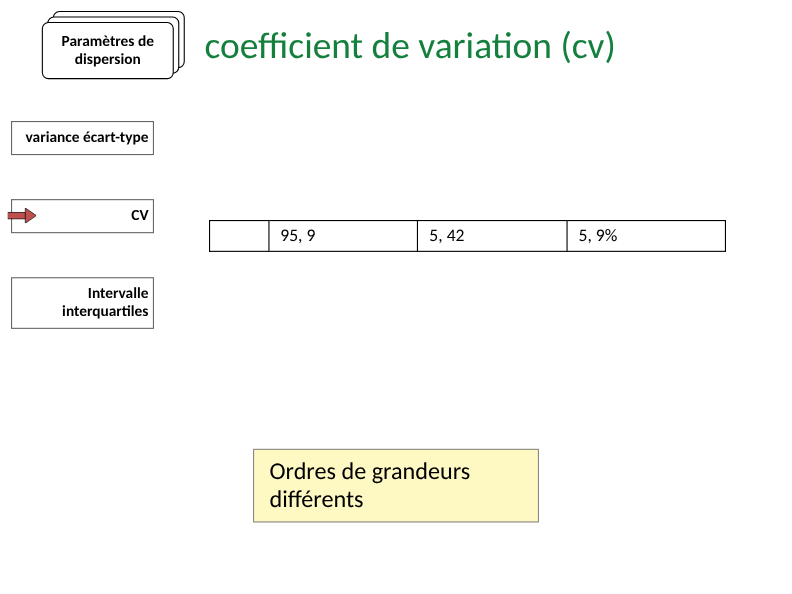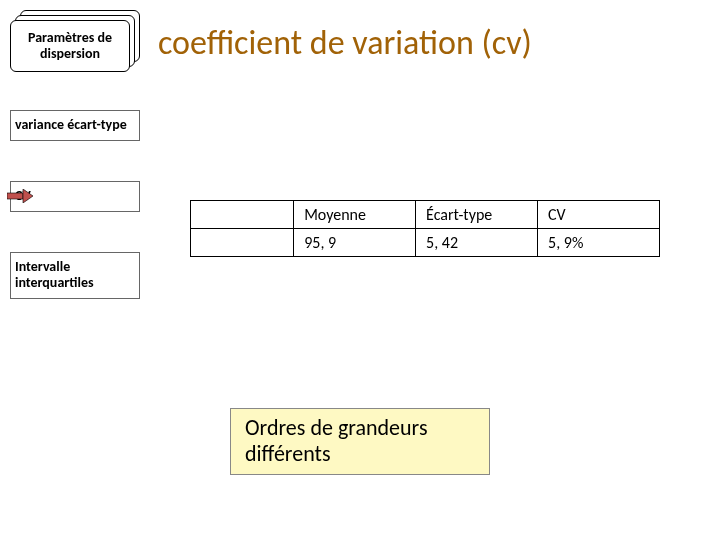--- a/index.html
+++ b/index.html
@@ -10,20 +10,21 @@
     background: #fff;
     font-family: Calibri, Arial, sans-serif;
     position: relative;
     overflow: hidden;
   }
   .header {
     display: flex;
     align-items: center;
     gap: 18px;
     padding: 10px 0 0 10px;
+    margin-left: 28px;
   }
   .stack {
     position: relative;
     width: 130px;
     height: 64px;
   }
   .card {
     position: absolute;
     width: 120px;
     height: 52px;
@@ -39,33 +40,33 @@
     align-items: center;
     justify-content: center;
     text-align: center;
     font-weight: 700;
     font-size: 14px;
     line-height: 1.15;
     padding: 2px 4px;
   }
   .title {
     font-size: 34px;
-    color: #a16207;
+    color: #15803d;
     font-weight: 400;
   }
   .sidebar {
     position: absolute;
     left: 10px;
     top: 110px;
     width: 130px;
   }
   .side-box {
     border: 1.5px solid #666;
     background: #fff;
-    text-align: left;
+    text-align: right;
     font-weight: 700;
     font-size: 14px;
     line-height: 1.2;
     padding: 6px 4px;
     margin-bottom: 40px;
     position: relative;
   }
   .arrow-wrap {
     position: absolute;
     left: -4px;
@@ -134,26 +135,20 @@
     <span>CV</span>
   </div>
   <div class="side-box">
     <span>Intervalle interquartiles</span>
   </div>
 </div>
 
 <div class="table-wrap">
   <table>
     <tbody>
-        <tr>
-      <td class="blank" style="width:22%;"></td>
-      <td style="width:26%;">Moyenne</td>
-      <td style="width:26%;">Écart-type</td>
-      <td style="width:26%;">CV</td>
-    </tr>
     <tr>
       <td class="blank"></td>
       <td>95, 9</td>
       <td>5, 42</td>
       <td>5, 9%</td>
     </tr>
   </tbody>
     </table>
 </div>
 

